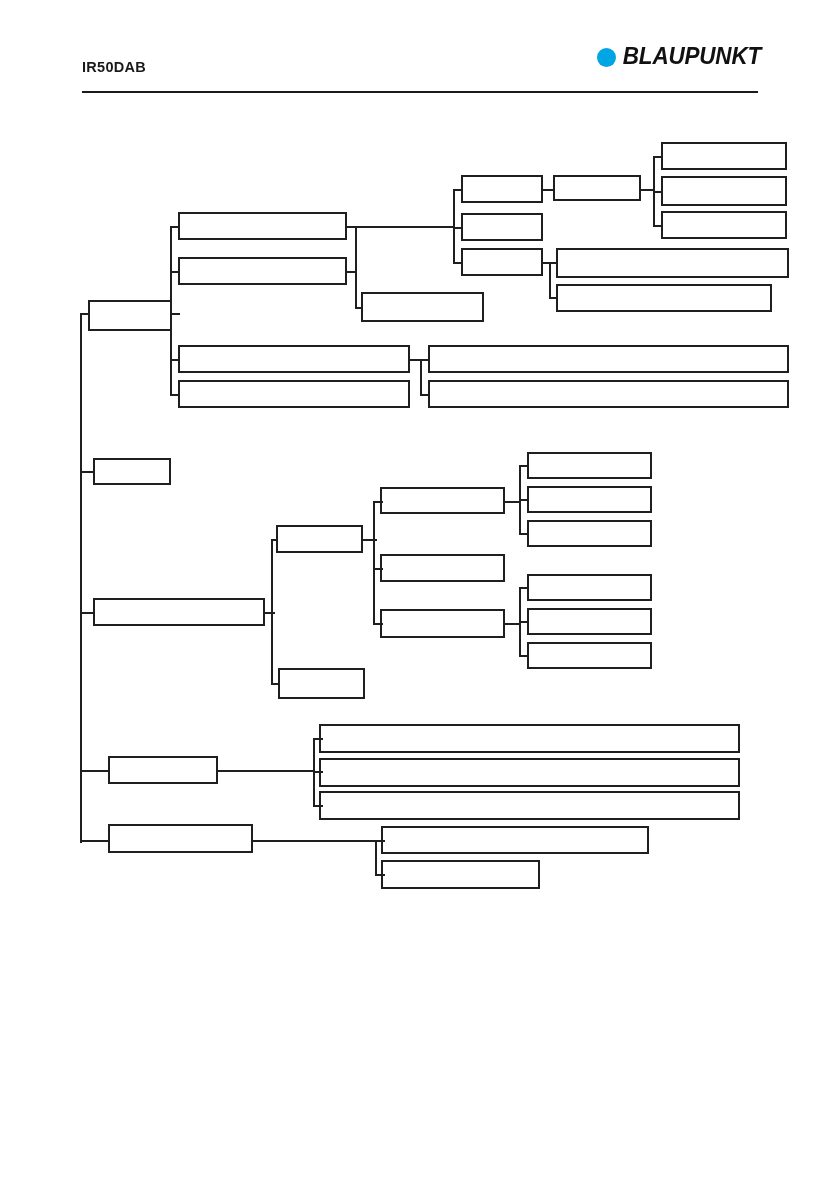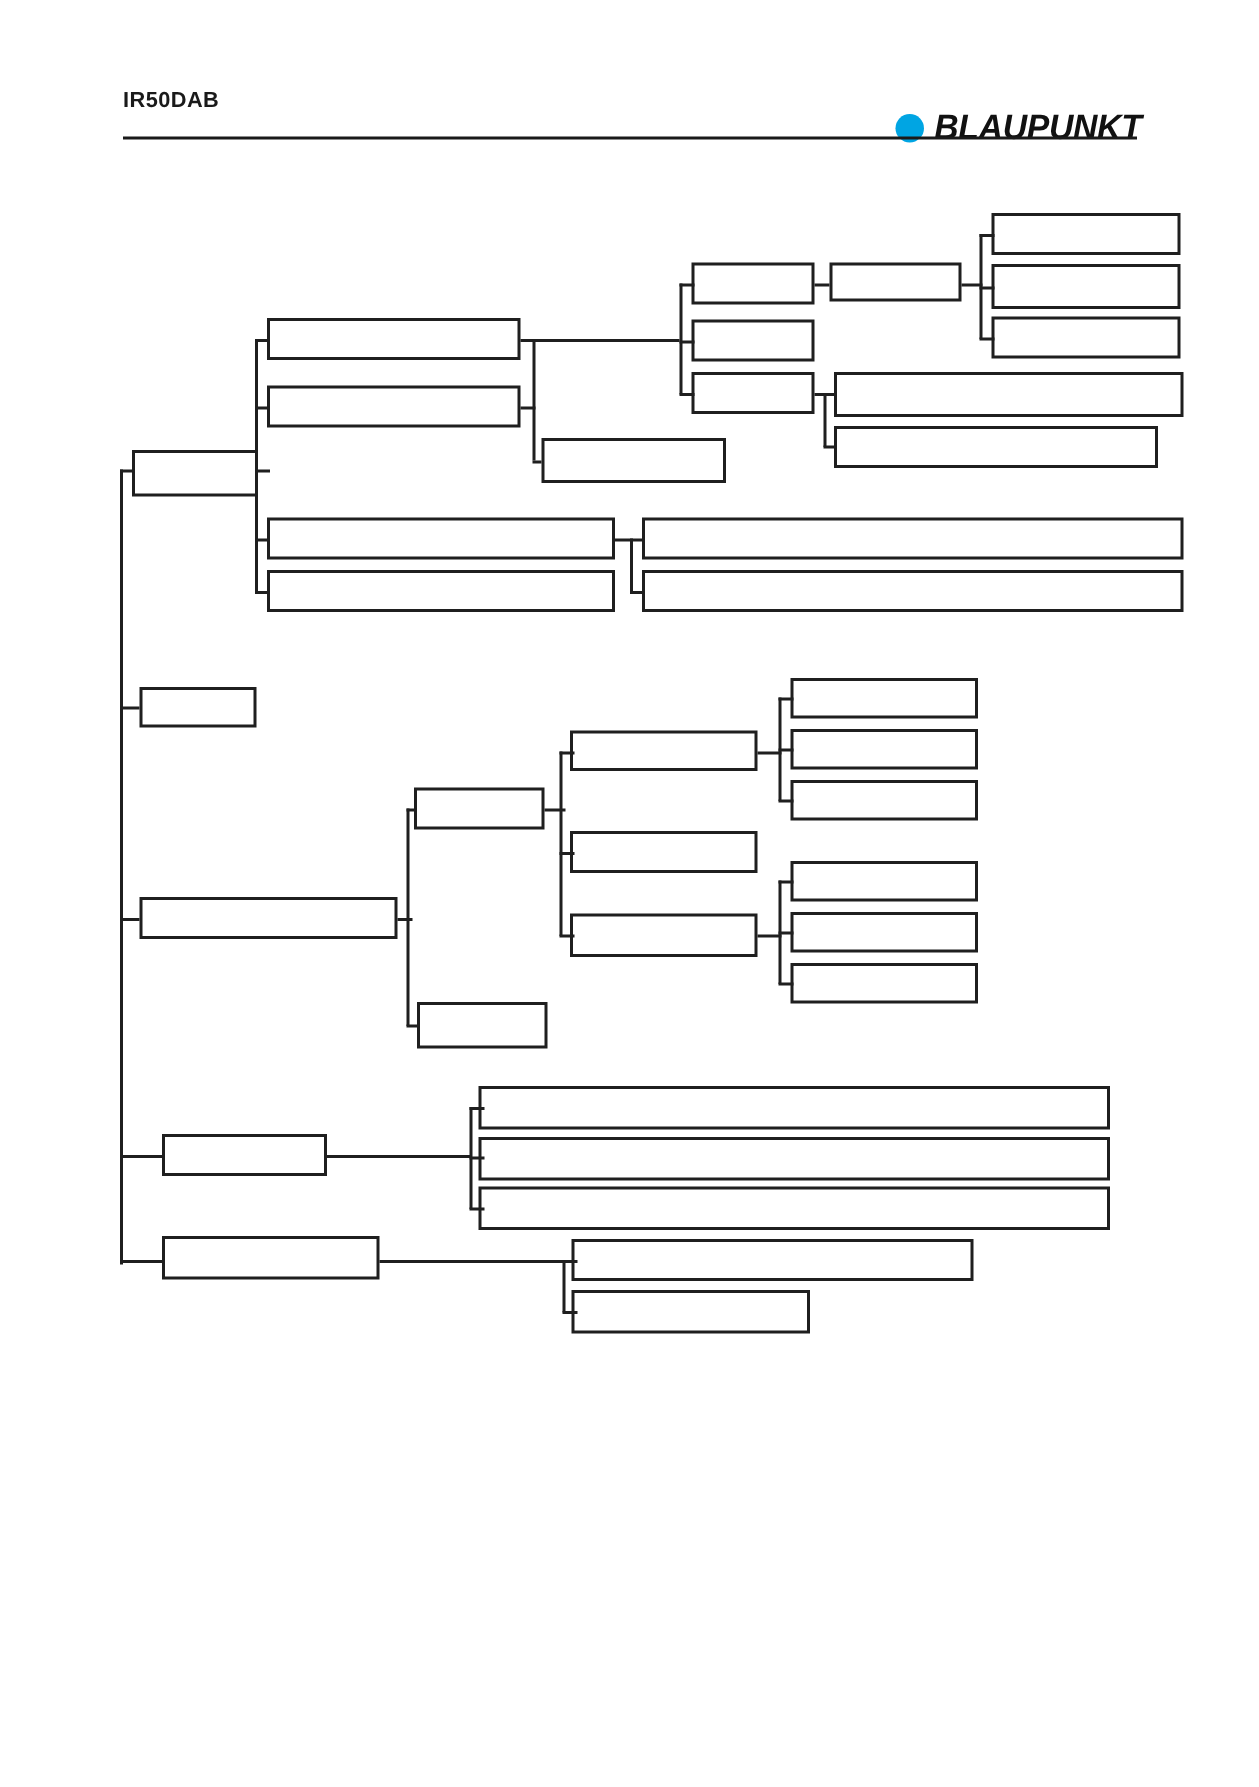--- a/index.html
+++ b/index.html
@@ -34,21 +34,21 @@
     top: 59px;
     font-size: 14.5px;
     font-weight: bold;
     letter-spacing: 0.3px;
     color: #1a1a1a;
     white-space: nowrap;
   }
   #brand-logo {
     position: absolute;
     right: 78px;
-    top: 72px;
+    top: 44px;
     display: flex;
     align-items: center;
     gap: 7px;
   }
   #brand-dot {
     width: 19px;
     height: 19px;
     border-radius: 50%;
     background: #00A5E3;
     flex: 0 0 auto;

